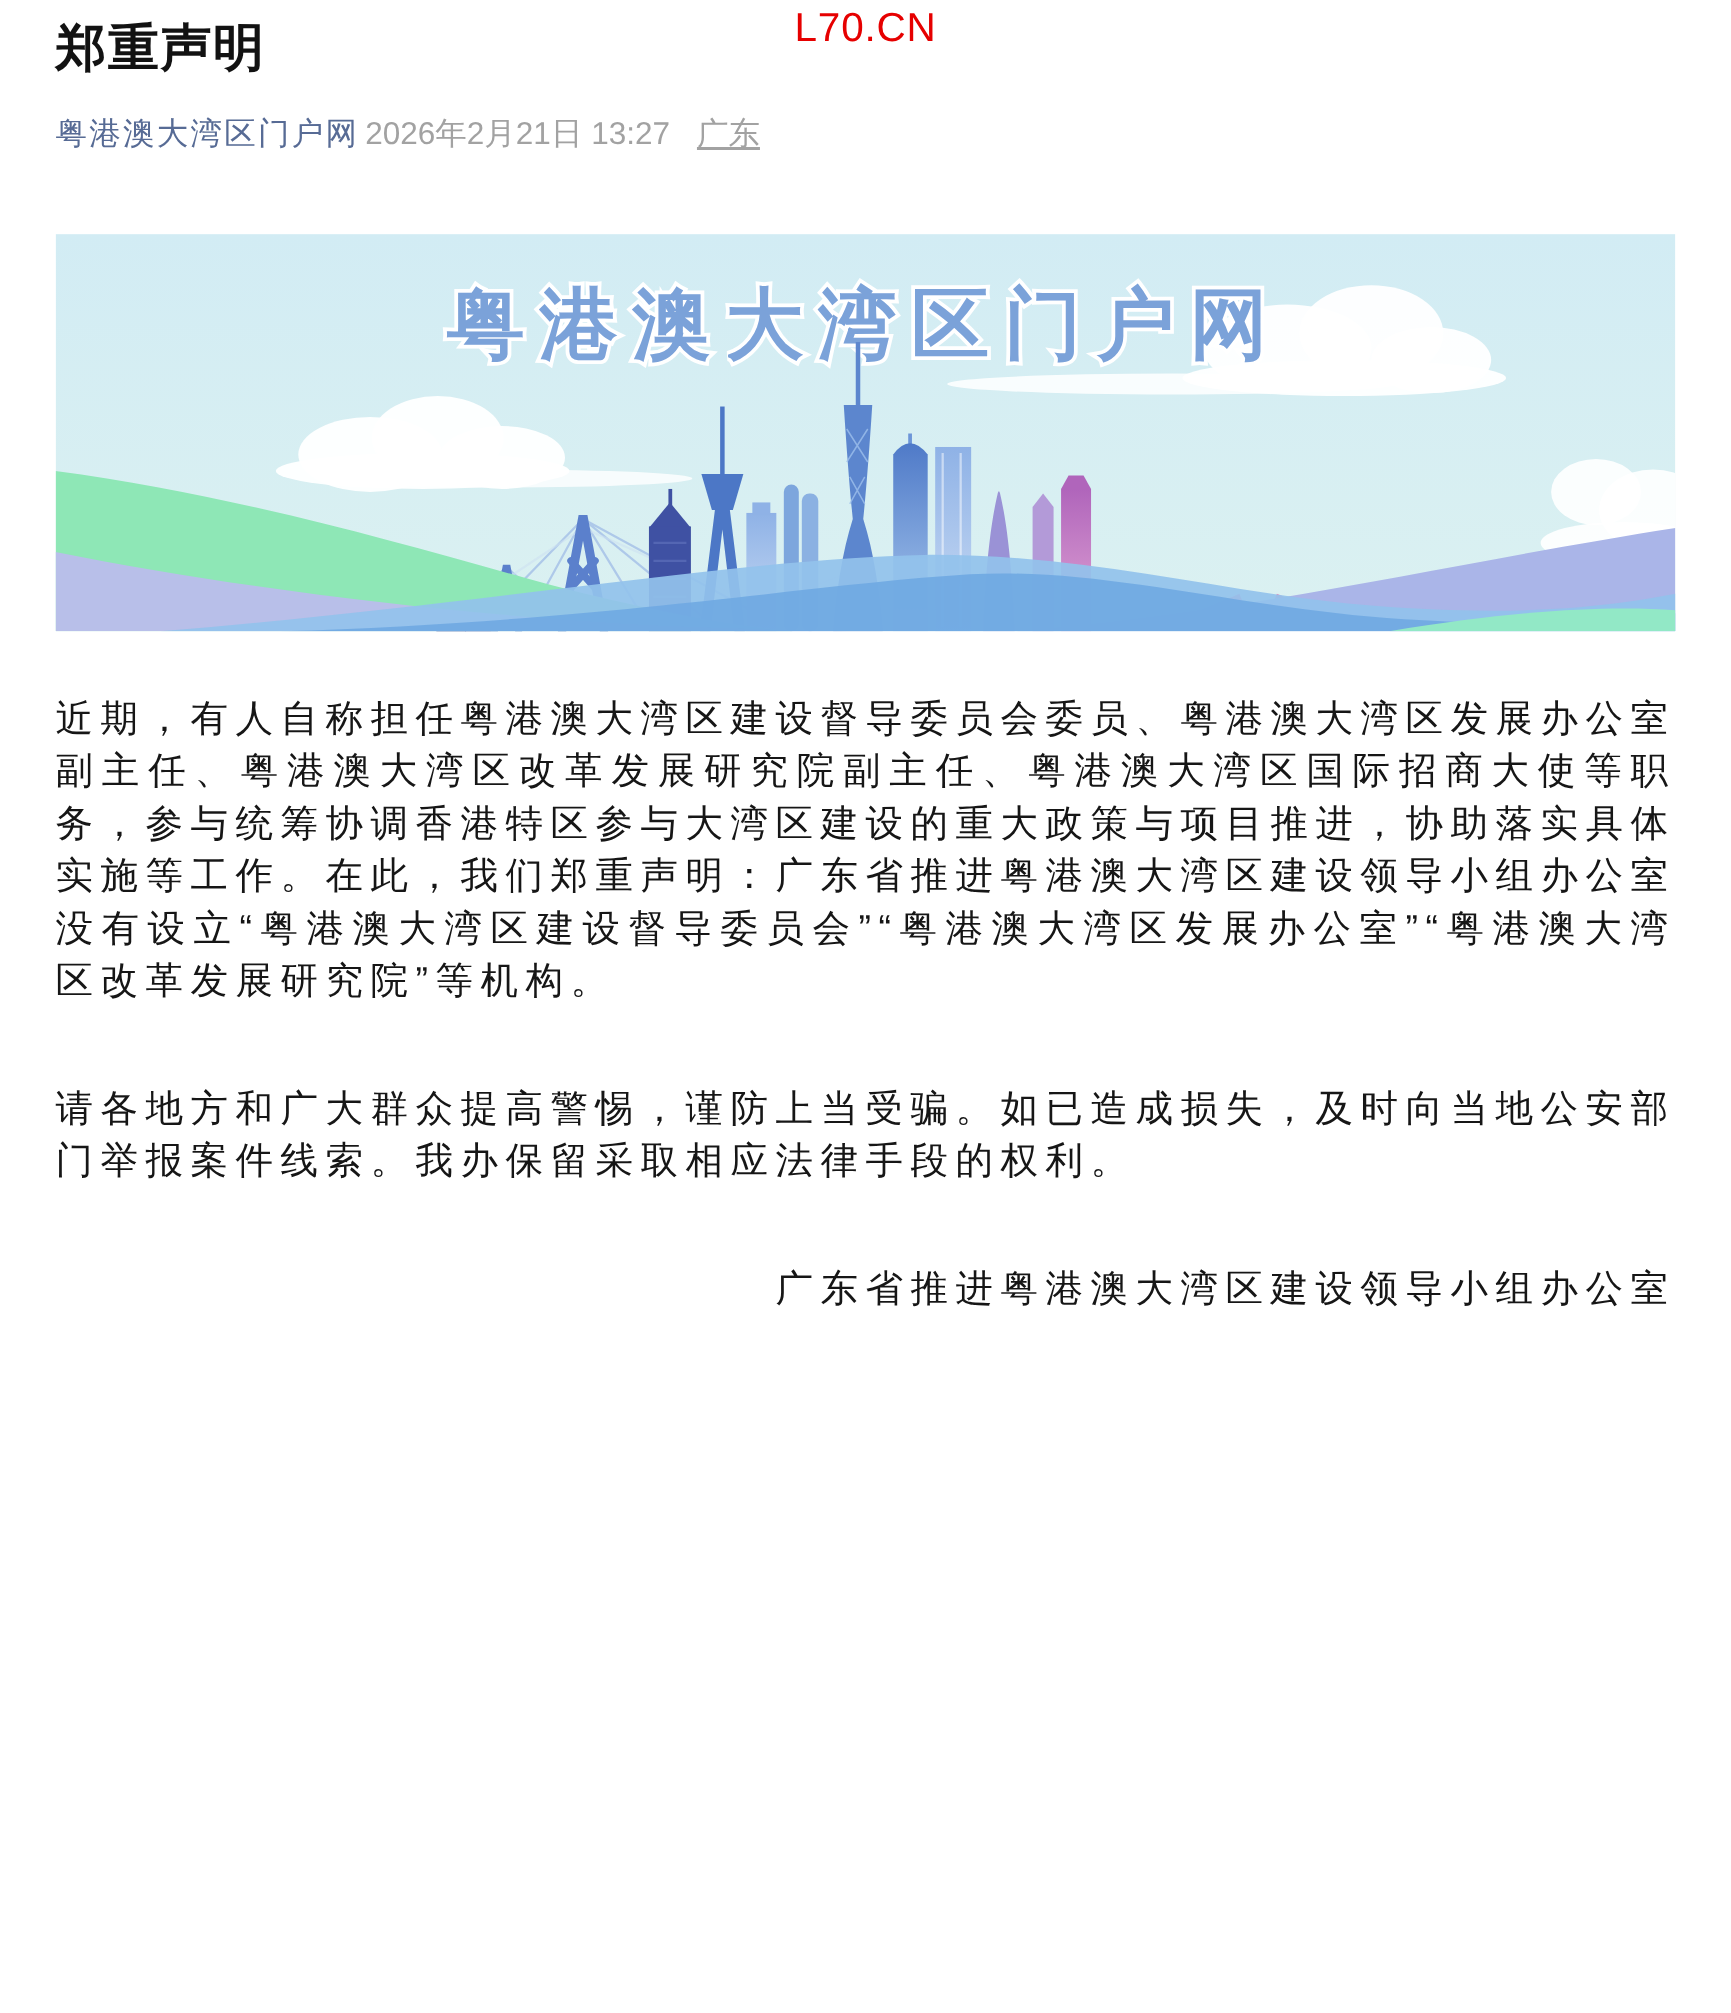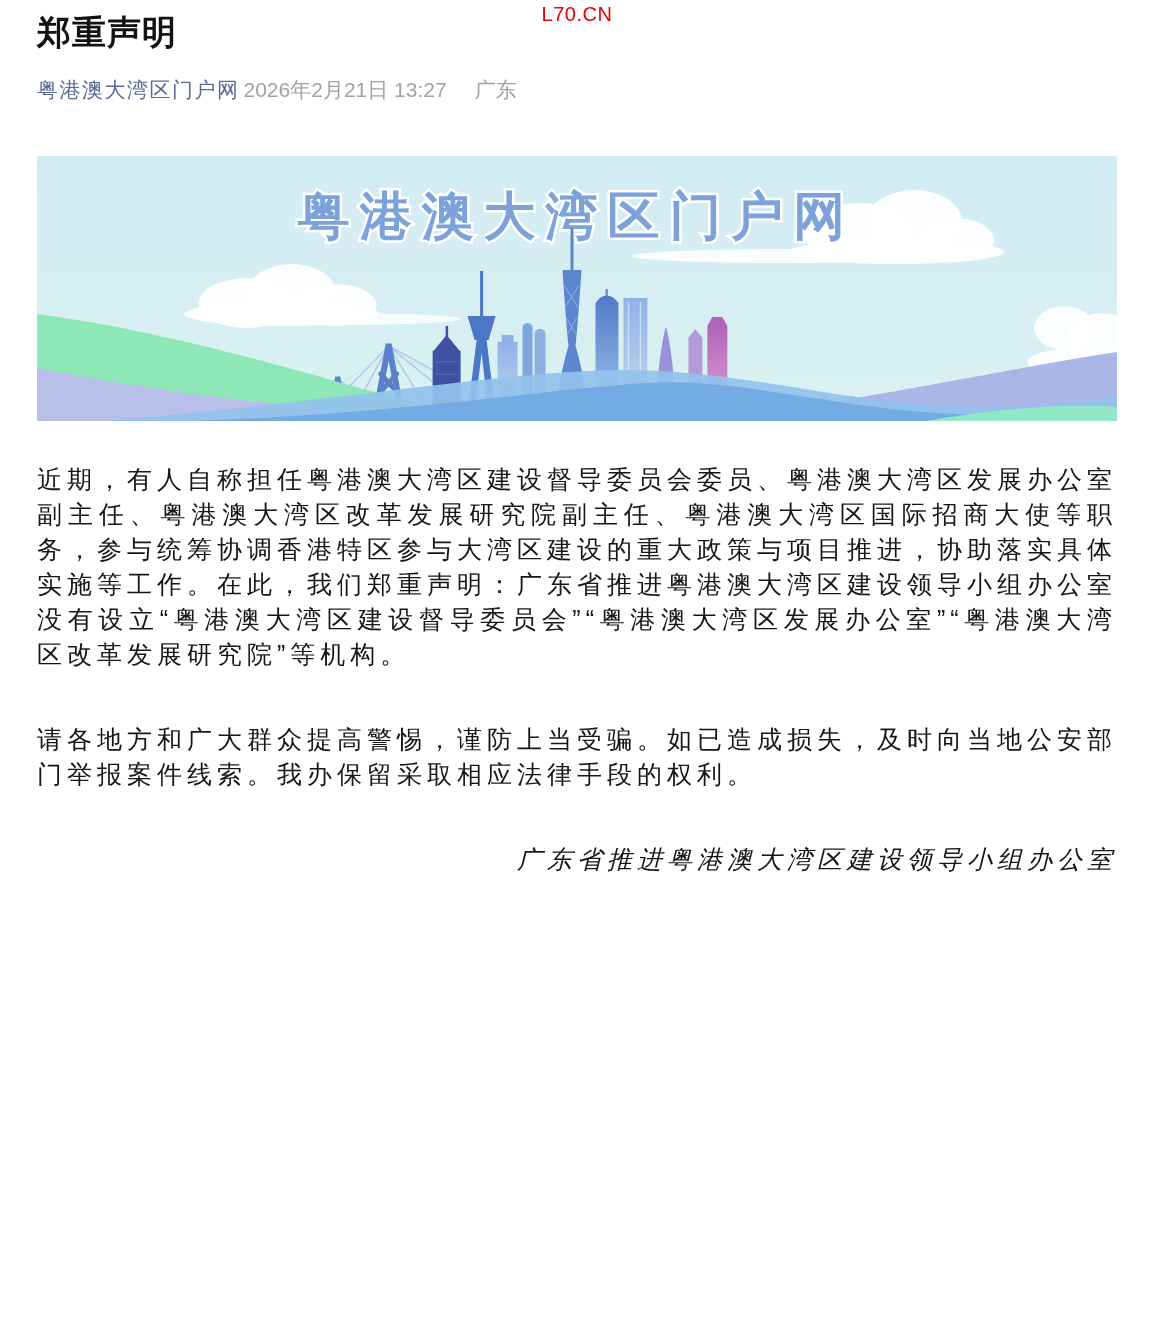--- a/index.html
+++ b/index.html
@@ -18,21 +18,21 @@
     box-sizing: border-box;
     padding: 0 37px;
   }
   .watermark {
     position: absolute;
     top: 3px;
     left: 0;
     width: 1154px;
     text-align: center;
     color: #e60000;
-    font-size: 20px;
+    font-size: 27px;
     letter-spacing: 0.5px;
   }
   h1.article-title {
     margin: 0;
     padding-top: 12px;
     font-size: 34px;
     line-height: 40px;
     font-weight: 700;
     color: #121212;
     letter-spacing: 1px;
@@ -45,21 +45,21 @@
     display: flex;
     align-items: baseline;
   }
   .byline .source {
     color: #576b95;
     text-decoration: none;
     letter-spacing: 1.5px;
     cursor: pointer;
   }
   .byline .meta-datetime { margin-left: 4px; }
-  .byline .meta-location { margin-left: 28px; }
+  .byline .meta-location { margin-left: 18px; text-decoration: underline; }
   .banner {
     margin-top: 54px;
     width: 1080px;
     height: 265px;
     overflow: hidden;
     cursor: pointer;
   }
   .banner svg { display: block; }
   .content {
     margin-top: 41px;
@@ -69,21 +69,20 @@
     letter-spacing: 5px;
   }
   .content p {
     margin: 0 0 50px 0;
     text-align: justify;
     text-align-last: left;
   }
   .content p.align-right {
     text-align: center;
     text-align-last: right;
-    font-style: italic;
   }
 </style>
 </head>
 <body>
 
 <div class="page">
 
   <div class="watermark">L70.CN</div>
 
   <h1 class="article-title">郑重声明</h1>

